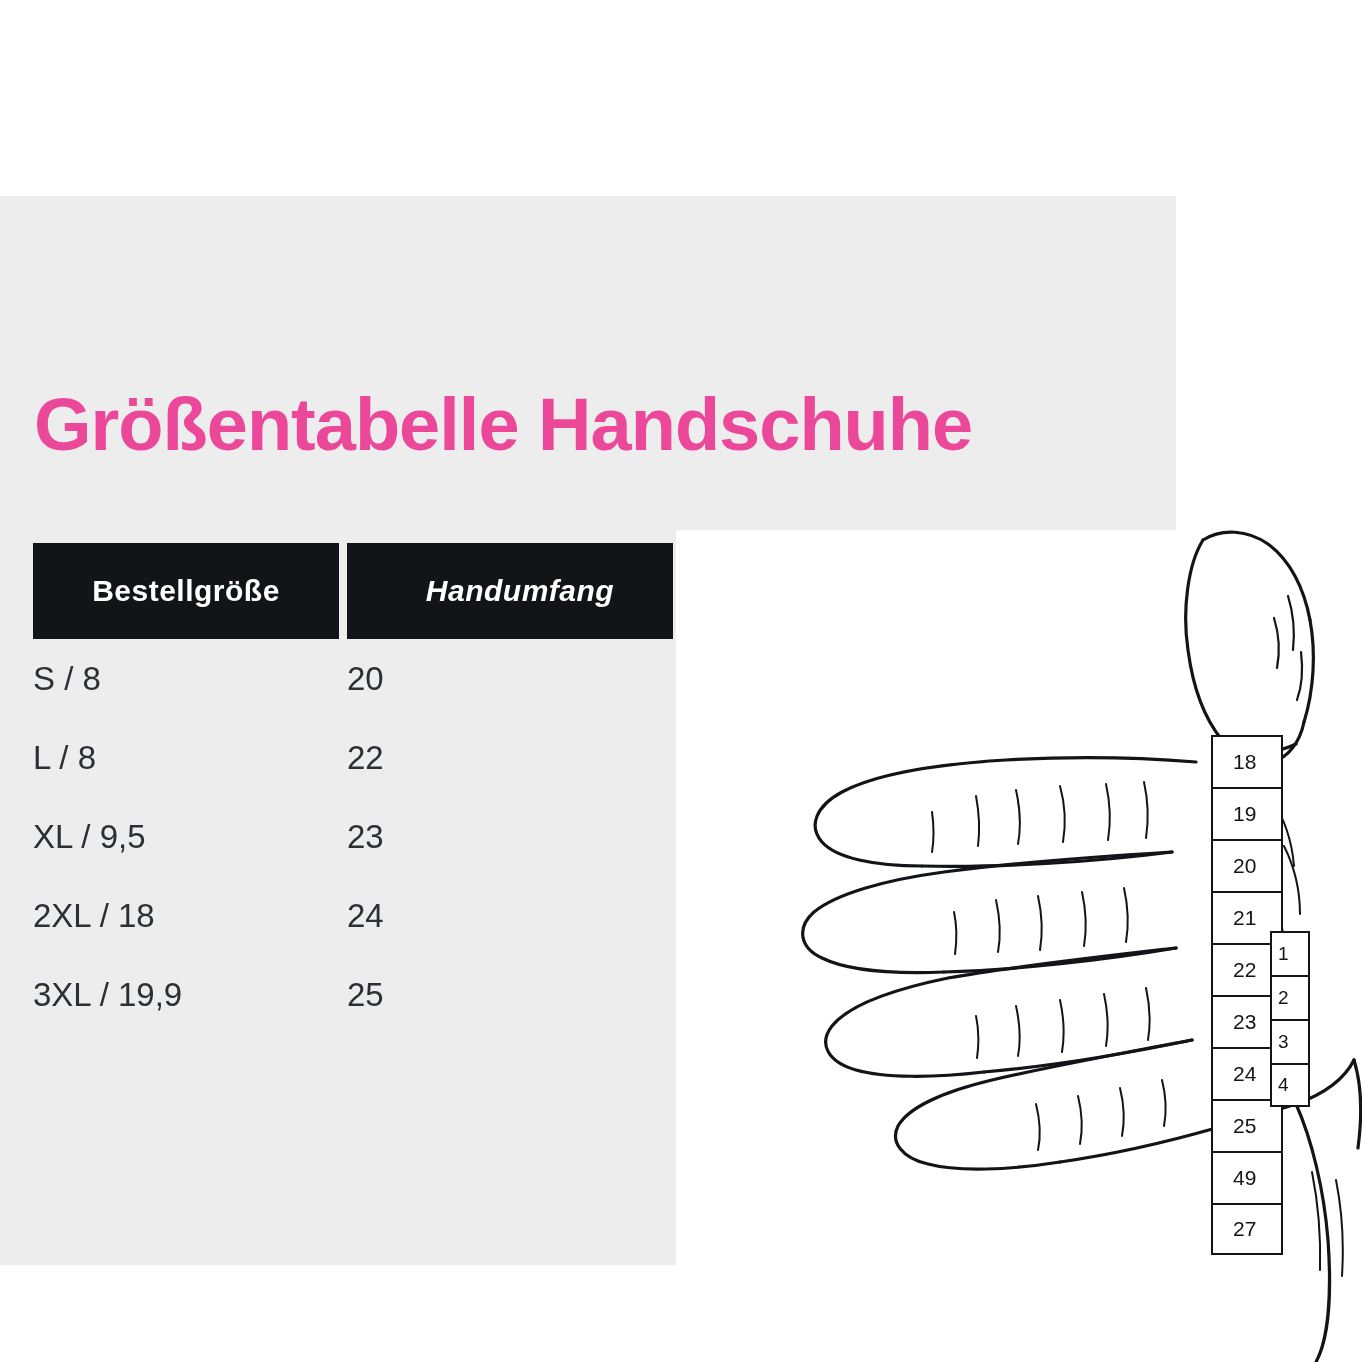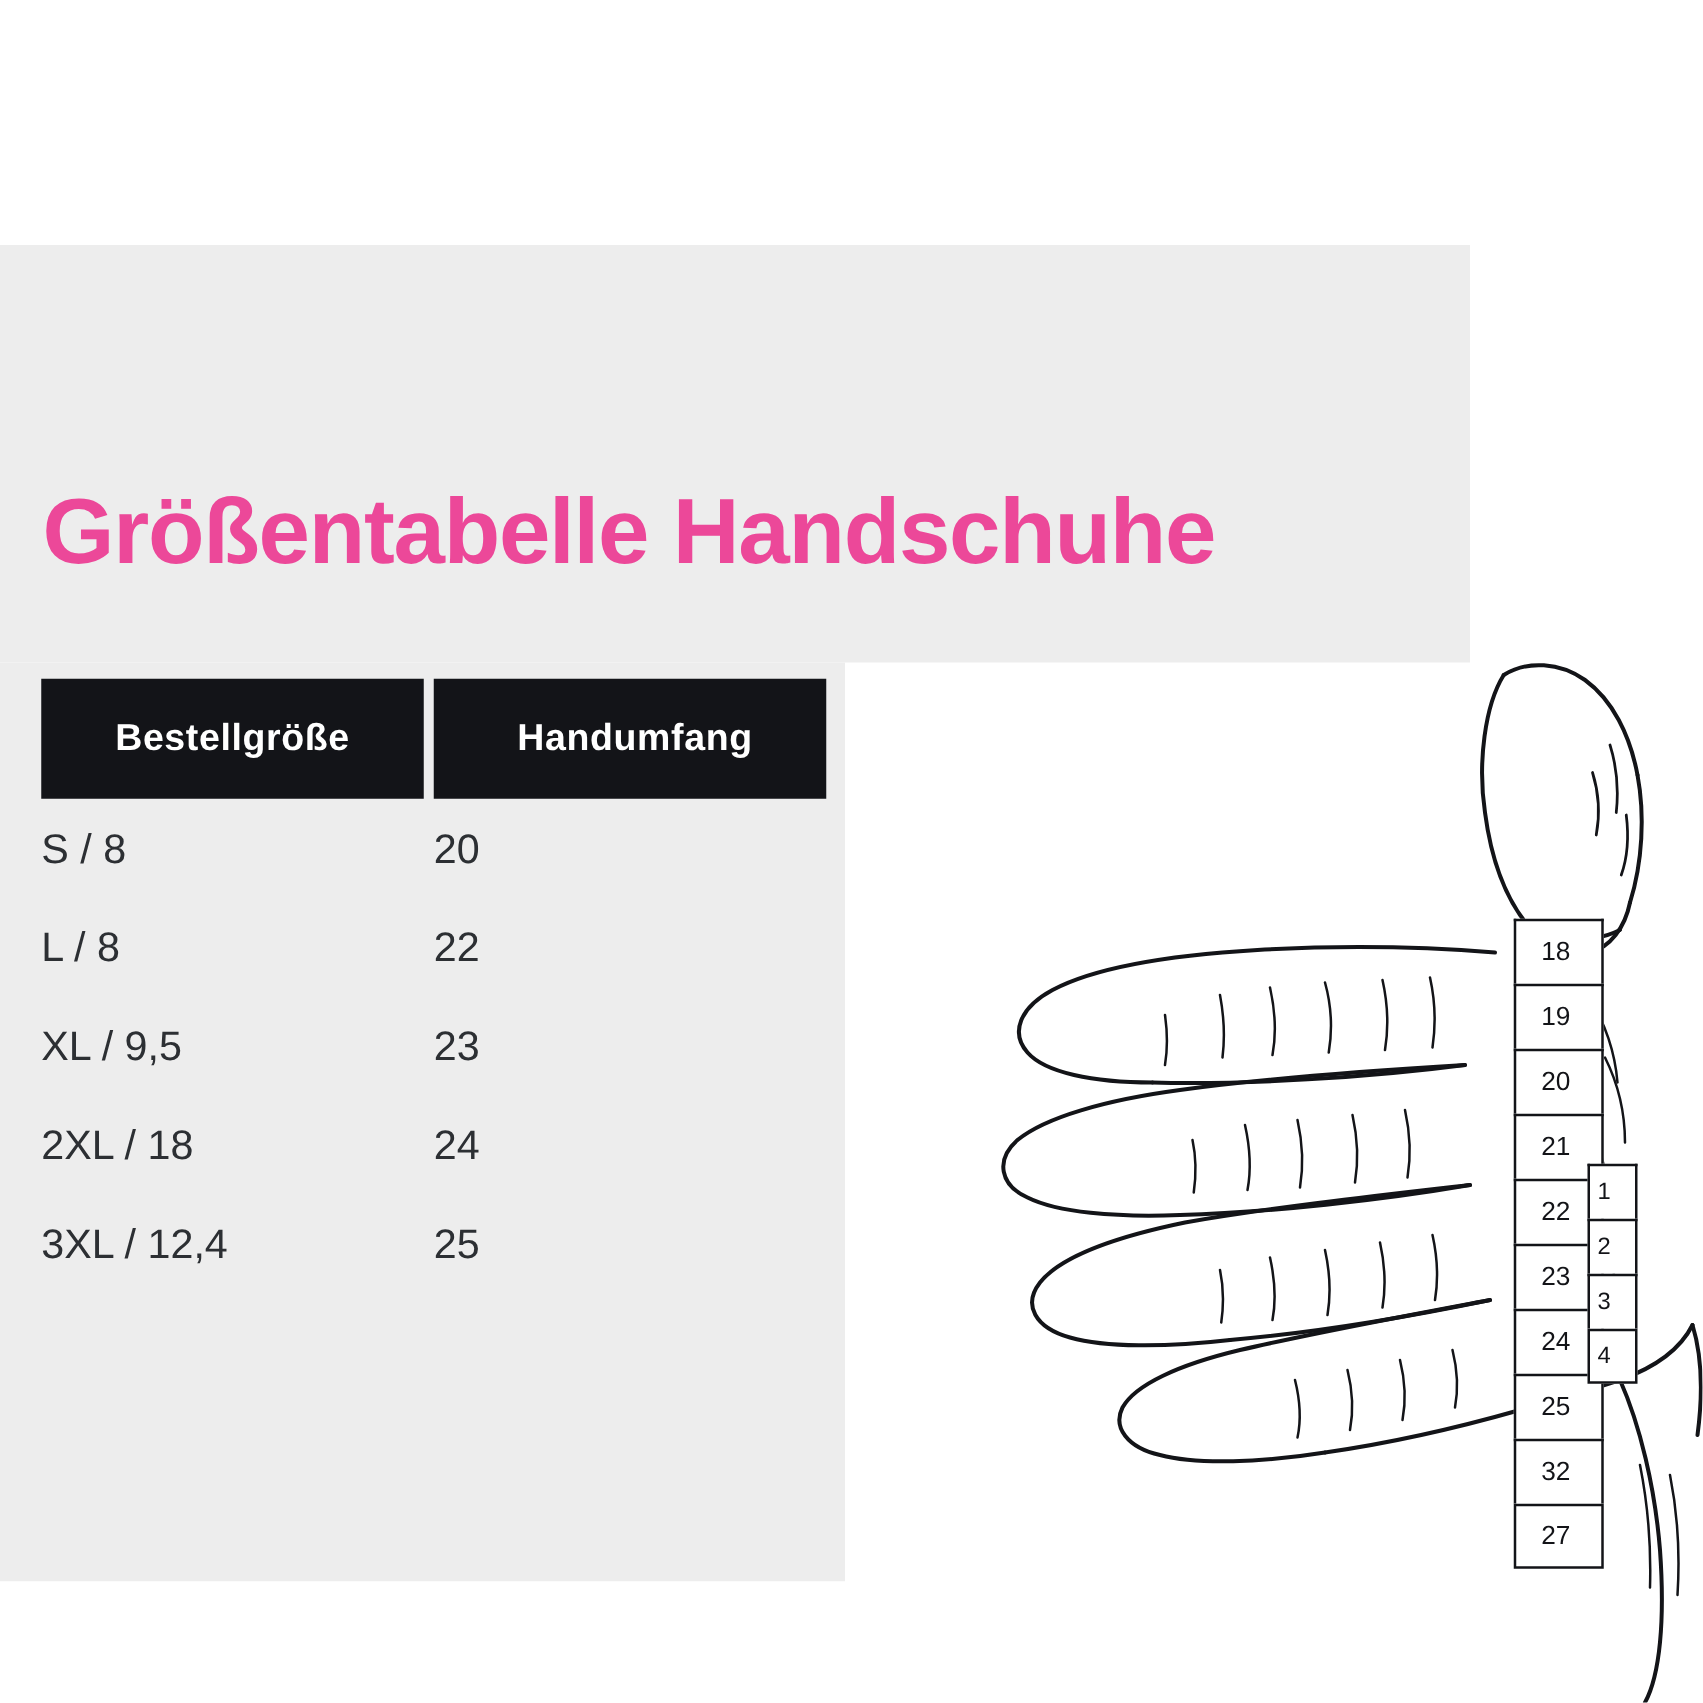--- a/index.html
+++ b/index.html
@@ -61,21 +61,21 @@
     color: #ffffff;
     font-size: 30px;
     font-weight: bold;
     letter-spacing: 0.5px;
     height: 96px;
     vertical-align: middle;
     text-align: center;
     padding: 0;
   }
   #size-table th.col-a { width: 306px; margin-left: 24px; }
-  #size-table th.col-b { width: 306px; padding-left: 8px; }
+  #size-table th.col-b { width: 306px; padding-left: 20px; font-style: italic; }
   #size-table th.spacer-col {
     background: transparent;
     width: 8px;
   }
   #size-table td {
     font-size: 33px;
     color: #2c2f33;
     height: 79px;
     vertical-align: middle;
     padding: 0;
@@ -162,21 +162,21 @@
       <td>XL / 9,5</td>
       <td class="spacer-col"></td>
       <td>23</td>
     </tr>
     <tr>
       <td>2XL / 18</td>
       <td class="spacer-col"></td>
       <td>24</td>
     </tr>
     <tr>
-      <td>3XL / 12,4</td>
+      <td>3XL / 19,9</td>
       <td class="spacer-col"></td>
       <td>25</td>
     </tr>
   </tbody>
 </table>
 
 <div id="hand-illustration">
   <svg width="686" height="862" viewBox="0 0 686 862" fill="none" xmlns="http://www.w3.org/2000/svg">
     <g stroke="#131418" stroke-width="3.2" fill="none" stroke-linecap="round" stroke-linejoin="round">
 
@@ -244,21 +244,21 @@
 
 <div id="ruler-main" class="ruler">
   <div class="cell">18</div>
   <div class="cell">19</div>
   <div class="cell">20</div>
   <div class="cell">21</div>
   <div class="cell">22</div>
   <div class="cell">23</div>
   <div class="cell">24</div>
   <div class="cell">25</div>
-  <div class="cell">32</div>
+  <div class="cell">49</div>
   <div class="cell">27</div>
 </div>
 
 <div id="ruler-small" class="ruler">
   <div class="cell">1</div>
   <div class="cell">2</div>
   <div class="cell">3</div>
   <div class="cell">4</div>
 </div>
 

